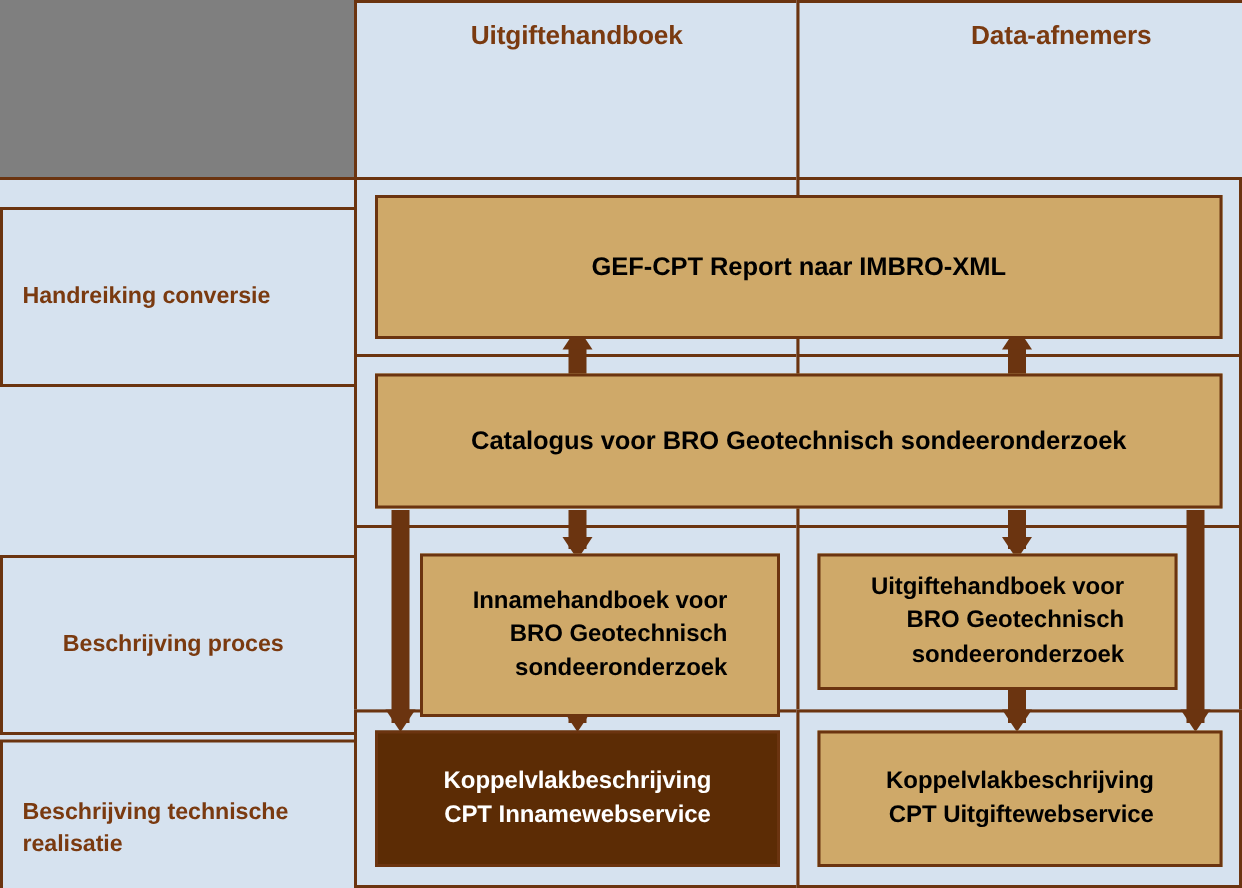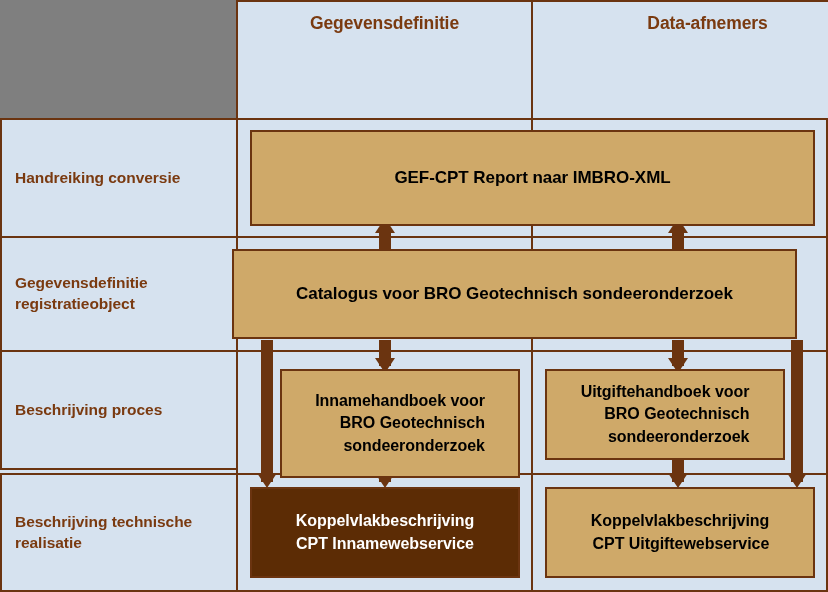--- a/index.html
+++ b/index.html
@@ -40,20 +40,21 @@
   }
   .col-header .hdr-text {
     font-size: 17.5px;
     font-weight: bold;
     color: #7a3a10;
     letter-spacing: -0.1px;
   }
   .row-label {
     padding-left: 13px;
     padding-right: 20px;
+    margin-top: 20px;
   }
   .row-label .lbl-text {
     font-size: 15.5px;
     font-weight: bold;
     color: #7a3a10;
     line-height: 1.35;
     letter-spacing: -0.05px;
   }
 
   
@@ -113,41 +114,37 @@
   }
 </style>
 </head>
 <body>
 
 <div id="diagram">
 
   <div class="cell corner" style="left:0px; top:0px; width:238px; height:120px;"></div>
 
   <div class="cell col-header" style="left:236px; top:0px; width:297px; height:120px;">
-    <span class="hdr-text">Gegevensdefinitie</span>
+    <span class="hdr-text">Uitgiftehandboek</span>
   </div>
 
   <div class="cell col-header" style="left:531px; top:0px; width:353px; height:120px;">
     <span class="hdr-text">Data-afnemers</span>
   </div>
 
   <div class="cell row-label" style="left:0px; top:118px; width:238px; height:120px;">
     <span class="lbl-text">Handreiking conversie</span>
   </div>
   <div class="cell" style="left:236px; top:118px; width:297px; height:120px;"></div>
   <div class="cell" style="left:531px; top:118px; width:297px; height:120px;"></div>
 
-  <div class="cell row-label" style="left:0px; top:236px; width:238px; height:116px;">
-    <span class="lbl-text">Gegevensdefinitie
-registratieobject</span>
-  </div>
   <div class="cell" style="left:236px; top:236px; width:297px; height:116px;"></div>
   <div class="cell" style="left:531px; top:236px; width:297px; height:116px;"></div>
 
-  <div class="cell row-label" style="left:0px; top:350px; width:238px; height:120px;">
+  <div class="cell row-label" style="left:0px; top:350px; width:238px; height:120px;justify-content:center;">
     <span class="lbl-text">Beschrijving proces</span>
   </div>
   <div class="cell" style="left:236px; top:350px; width:297px; height:125px;"></div>
   <div class="cell" style="left:531px; top:350px; width:297px; height:125px;"></div>
 
   <div class="cell row-label" style="left:0px; top:473px; width:258px; height:119px;">
     <span class="lbl-text">Beschrijving technische
 realisatie</span>
   </div>
   <div class="cell" style="left:236px; top:473px; width:297px; height:119px;"></div>
@@ -174,21 +171,21 @@
   <div class="conn" style="left:379px; top:455px; width:12px; height:27px;"></div>
   <div class="arrowhead down" style="left:375px; top:473px;"></div>
 
   <div class="conn" style="left:672px; top:455px; width:12px; height:27px;"></div>
   <div class="arrowhead down" style="left:668px; top:473px;"></div>
 
   <div class="box tan" style="left:250px; top:130px; width:565px; height:96px;">
     <span class="box-text big">GEF-CPT Report naar IMBRO-XML</span>
   </div>
 
-  <div class="box tan" style="left:232px; top:249px; width:565px; height:90px;">
+  <div class="box tan" style="left:250px; top:249px; width:565px; height:90px;">
     <span class="box-text big">Catalogus voor BRO Geotechnisch sondeeronderzoek</span>
   </div>
 
   <div class="box tan" style="left:280px; top:369px; width:240px; height:109px;">
     <span class="box-text">Innamehandboek voor
 BRO Geotechnisch
 sondeeronderzoek</span>
   </div>
 
   <div class="box tan" style="left:545px; top:369px; width:240px; height:91px;">

